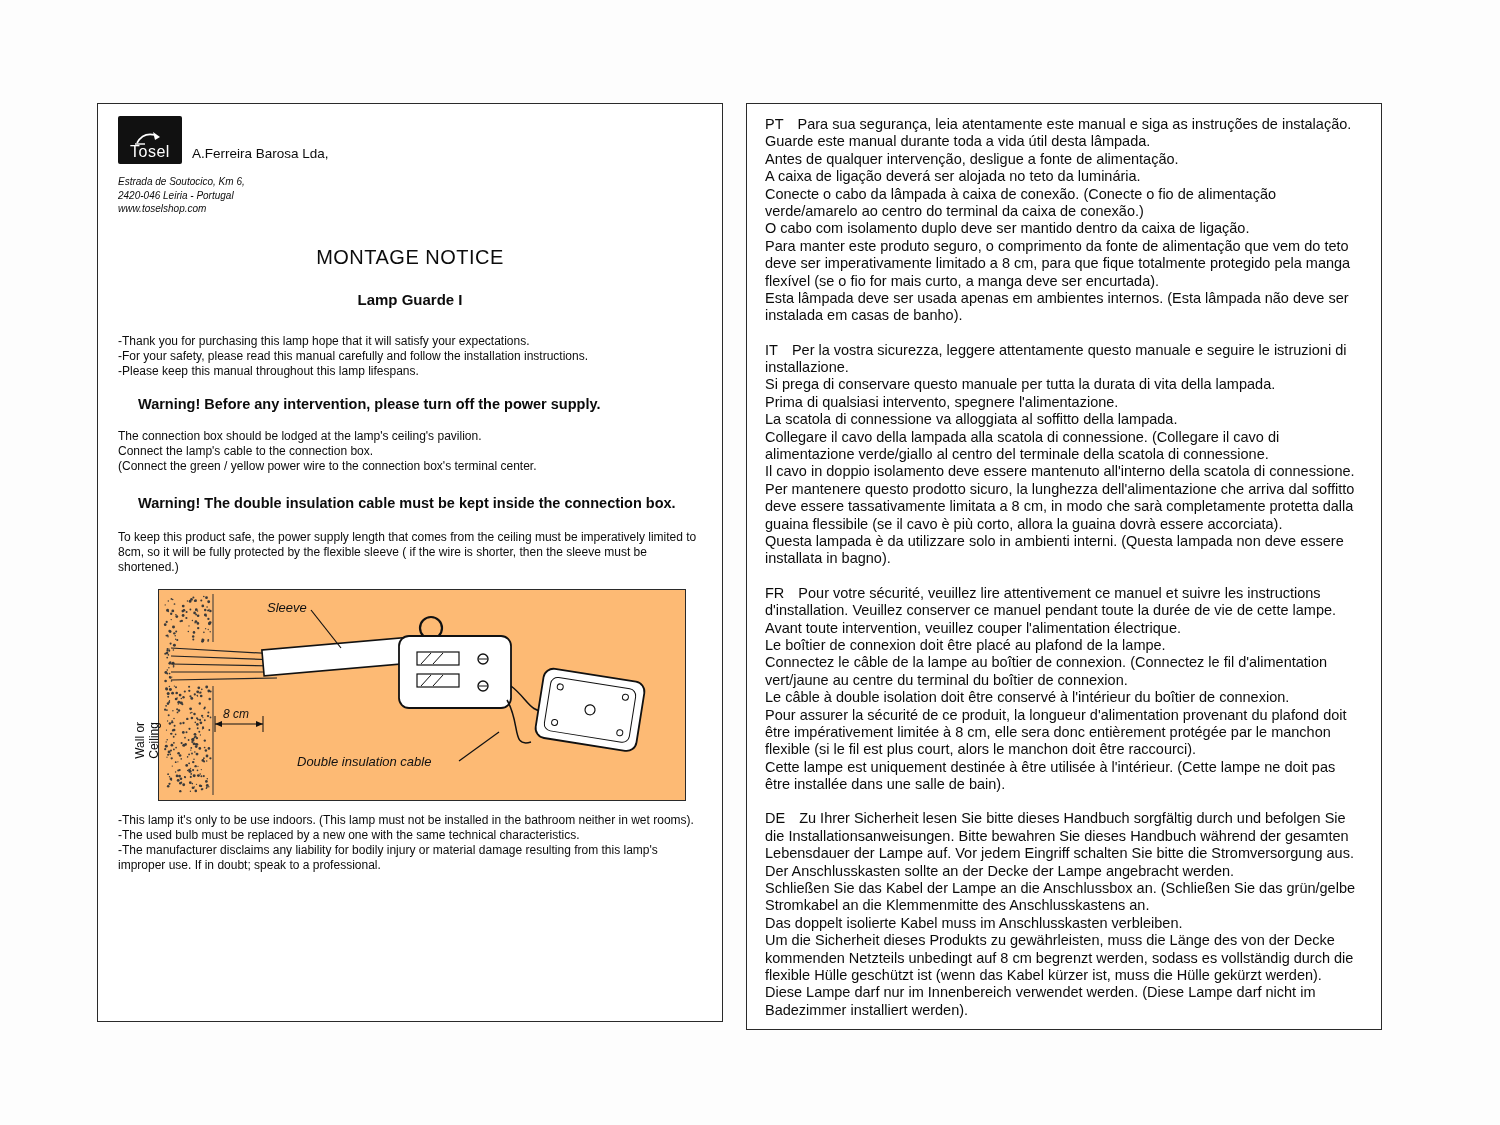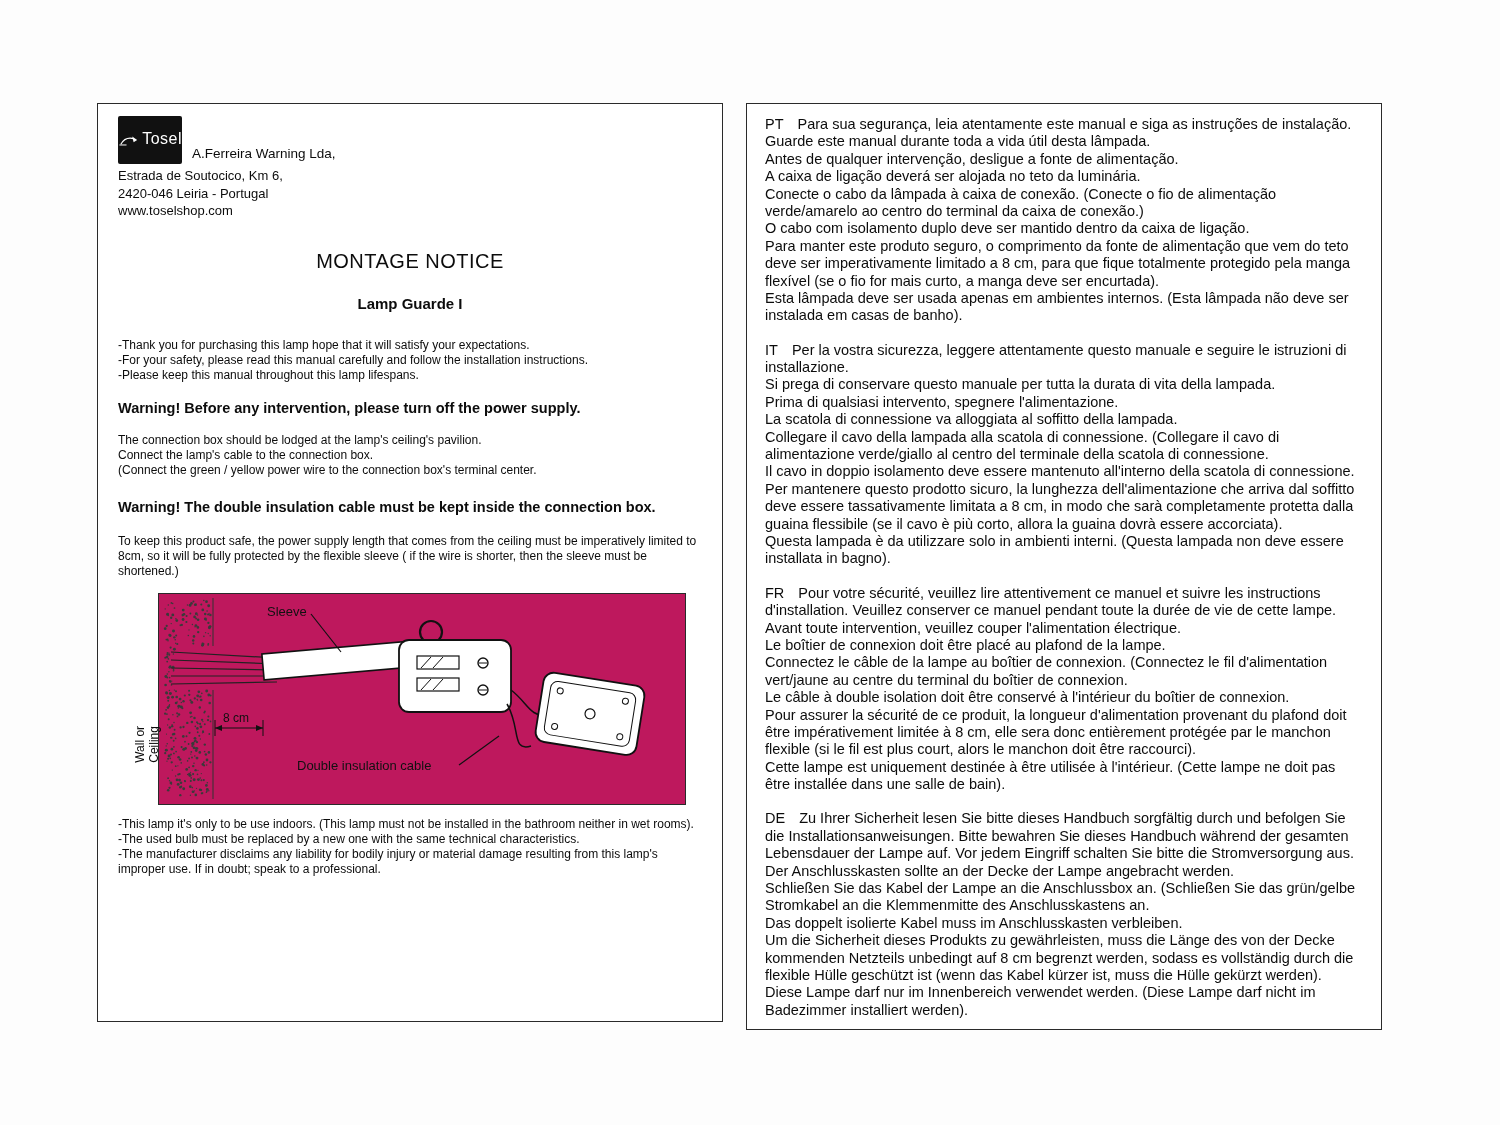--- a/index.html
+++ b/index.html
@@ -10,42 +10,42 @@
     -webkit-font-smoothing:antialiased;
   }
   .page{position:absolute;background:#fff;border:1.5px solid #2a2a2a;box-sizing:border-box;overflow:hidden;}
   .page-left{left:97px;top:103px;width:626px;height:919px;padding:12px 20px;}
   .page-right{left:746px;top:103px;width:636px;height:927px;padding:12px 18px;}
 
   
   .brand-row{display:flex;align-items:flex-end;}
   .logo{
     width:64px;height:48px;background:#111;border-radius:2px;
-    display:flex;flex-direction:row;align-items:center;justify-content:flex-end;
+    display:flex;flex-direction:column;align-items:center;justify-content:flex-end;
     padding-bottom:3px;box-sizing:border-box;flex:0 0 auto;
   }
   .logo svg{display:block;margin-bottom:-2px;}
   .logo-text{color:#fff;font-size:16px;letter-spacing:0.5px;}
   .addr-first{margin-left:10px;font-size:13.5px;padding-bottom:3px;}
-  .addr-rest{margin-top:3px;font-size:13px;line-height:1.35;white-space:pre-line;}
+  .addr-rest{margin-top:11px;font-size:10px;line-height:1.35;white-space:pre-line;font-style:italic;}
   .doc-title{text-align:center;font-size:20px;letter-spacing:0.5px;margin-top:30px;}
   .doc-subtitle{text-align:center;font-size:15px;font-weight:bold;margin-top:22px;}
   .para{font-size:12px;line-height:1.25;white-space:pre-line;margin-top:16px;}
   .intro{margin-top:26px;}
   .section-heading{text-align:center;font-size:19px;margin-top:18px;}
-  .warning{font-size:14.5px;font-weight:bold;margin-top:16px;line-height:1.25;}
+  .warning{font-size:14.5px;font-weight:bold;margin-top:16px;line-height:1.25;margin-left:20px;}
 
   .diagram-row{position:relative;margin-top:14px;margin-left:40px;}
   .wall-label{
     position:absolute;left:-46px;bottom:46px;width:70px;
     transform:rotate(-90deg);transform-origin:center;
     font-size:12px;line-height:1.2;text-align:center;white-space:pre-line;
   }
   .diagram-frame{
-    width:528px;height:212px;border:1.5px solid #2a2a2a;box-sizing:border-box;background:#be185d;
+    width:528px;height:212px;border:1.5px solid #2a2a2a;box-sizing:border-box;background:#fdba74;font-style:italic;
   }
   .diagram-frame svg{display:block;}
 
   
   .lang-section{font-size:14.5px;line-height:1.2;margin-bottom:17px;}
   .lang-code{display:inline;margin-right:14px;}
   .lang-text{display:inline;white-space:pre-line;}
 </style>
 </head>
 <body>
@@ -54,21 +54,21 @@
 
   <div class="brand-row">
     <div class="logo">
       <svg width="34" height="16" viewBox="0 0 34 16">
         <path d="M4 14 Q10 3 22 6" fill="none" stroke="#fff" stroke-width="1.6"></path>
         <path d="M20 3 L27 8 L22 11 Z" fill="#fff"></path>
         <line x1="2" y1="15" x2="12" y2="15" stroke="#fff" stroke-width="1.4"></line>
       </svg>
       <span class="logo-text">Tosel</span>
     </div>
-    <span class="addr-first">A.Ferreira Warning Lda,</span>
+    <span class="addr-first">A.Ferreira Barosa Lda,</span>
   </div>
   <div class="addr-rest">Estrada de Soutocico, Km 6,
 2420-046 Leiria - Portugal
 www.toselshop.com</div>
 
   <div class="doc-title">MONTAGE NOTICE</div>
   <div class="doc-subtitle">Lamp Guarde I</div>
 
   <div class="para intro">-Thank you for purchasing this lamp hope that it will satisfy your expectations.
 -For your safety, please read this manual carefully and follow the installation instructions.

